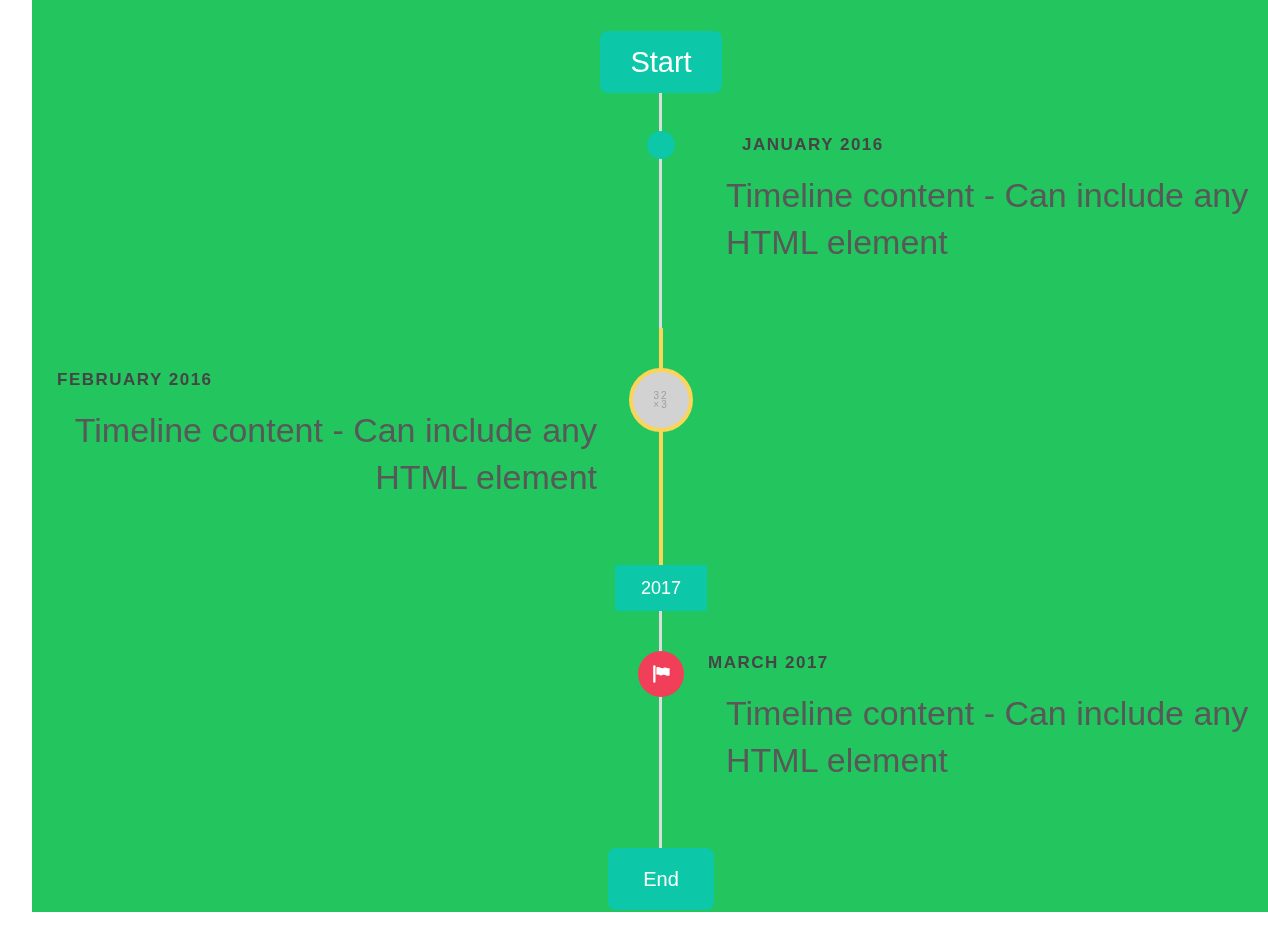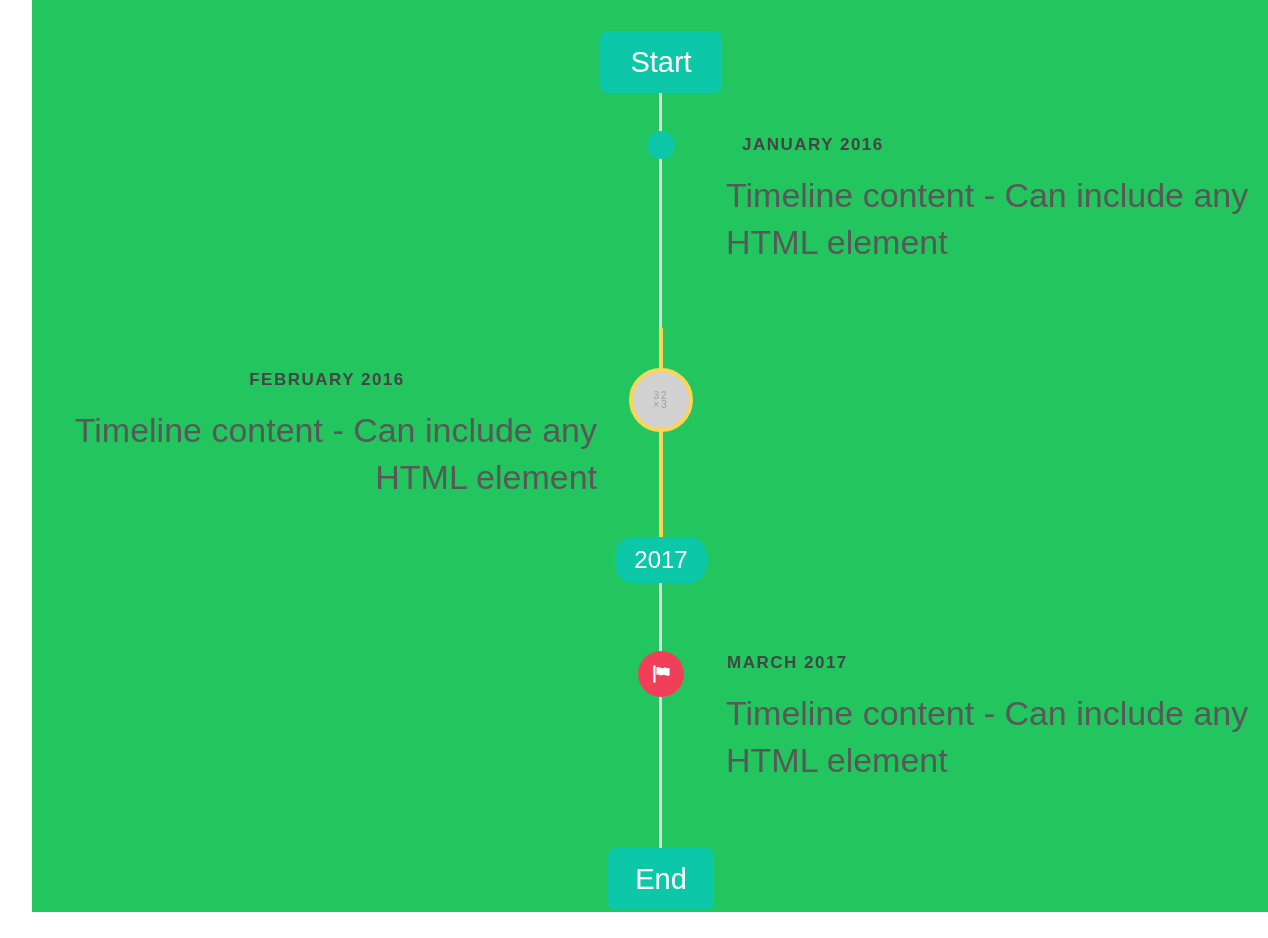--- a/index.html
+++ b/index.html
@@ -32,22 +32,22 @@
     background:var(--highlight);
   }
   
   .badge{
     position:absolute;
     display:flex;align-items:center;justify-content:center;
     background:var(--accent);color:var(--badge-text);
     border-radius:8px;box-sizing:border-box;
   }
   .badge-start{left:568px;top:31px;width:122px;height:62px;font-size:29px;}
-  .badge-year{left:583px;top:537px;width:92px;height:46px;font-size:24px;border-radius:18px;}
-  .badge-end{left:576px;top:848px;width:106px;height:62px;font-size:29px;}
+  .badge-year{left:583px;top:565px;width:92px;height:46px;font-size:18px;border-radius:2px;}
+  .badge-end{left:576px;top:848px;width:106px;height:62px;font-size:20px;}
   
   .marker-dot{
     position:absolute;left:615px;top:131px;width:28px;height:28px;
     border-radius:50%;background:var(--accent);
   }
   .marker-image{
     position:absolute;left:597px;top:368px;width:56px;height:56px;
     border-radius:50%;background:var(--node-fill);
     border:4px solid var(--highlight);
     display:flex;flex-direction:column;align-items:center;justify-content:center;
@@ -68,23 +68,23 @@
     position:absolute;
     font-size:17px;font-weight:bold;letter-spacing:1.5px;
     color:var(--label-color);line-height:22px;
   }
   .item-content{
     position:absolute;
     font-size:34px;line-height:47px;color:var(--content-color);
   }
   .label-jan{left:710px;top:134px;}
   .content-jan{left:694px;top:172px;width:540px;text-align:left;}
-  .label-feb{left:25px;top:369px;width:540px;text-align:center;}
+  .label-feb{left:25px;top:369px;width:540px;text-align:left;}
   .content-feb{left:25px;top:407px;width:540px;text-align:right;}
-  .label-mar{left:695px;top:652px;}
+  .label-mar{left:676px;top:652px;}
   .content-mar{left:694px;top:690px;width:540px;text-align:left;}
 </style>
 </head>
 <body>
 
 <div class="stage">
 
   <div class="rail"></div>
   <div class="rail-highlight"></div>
 

